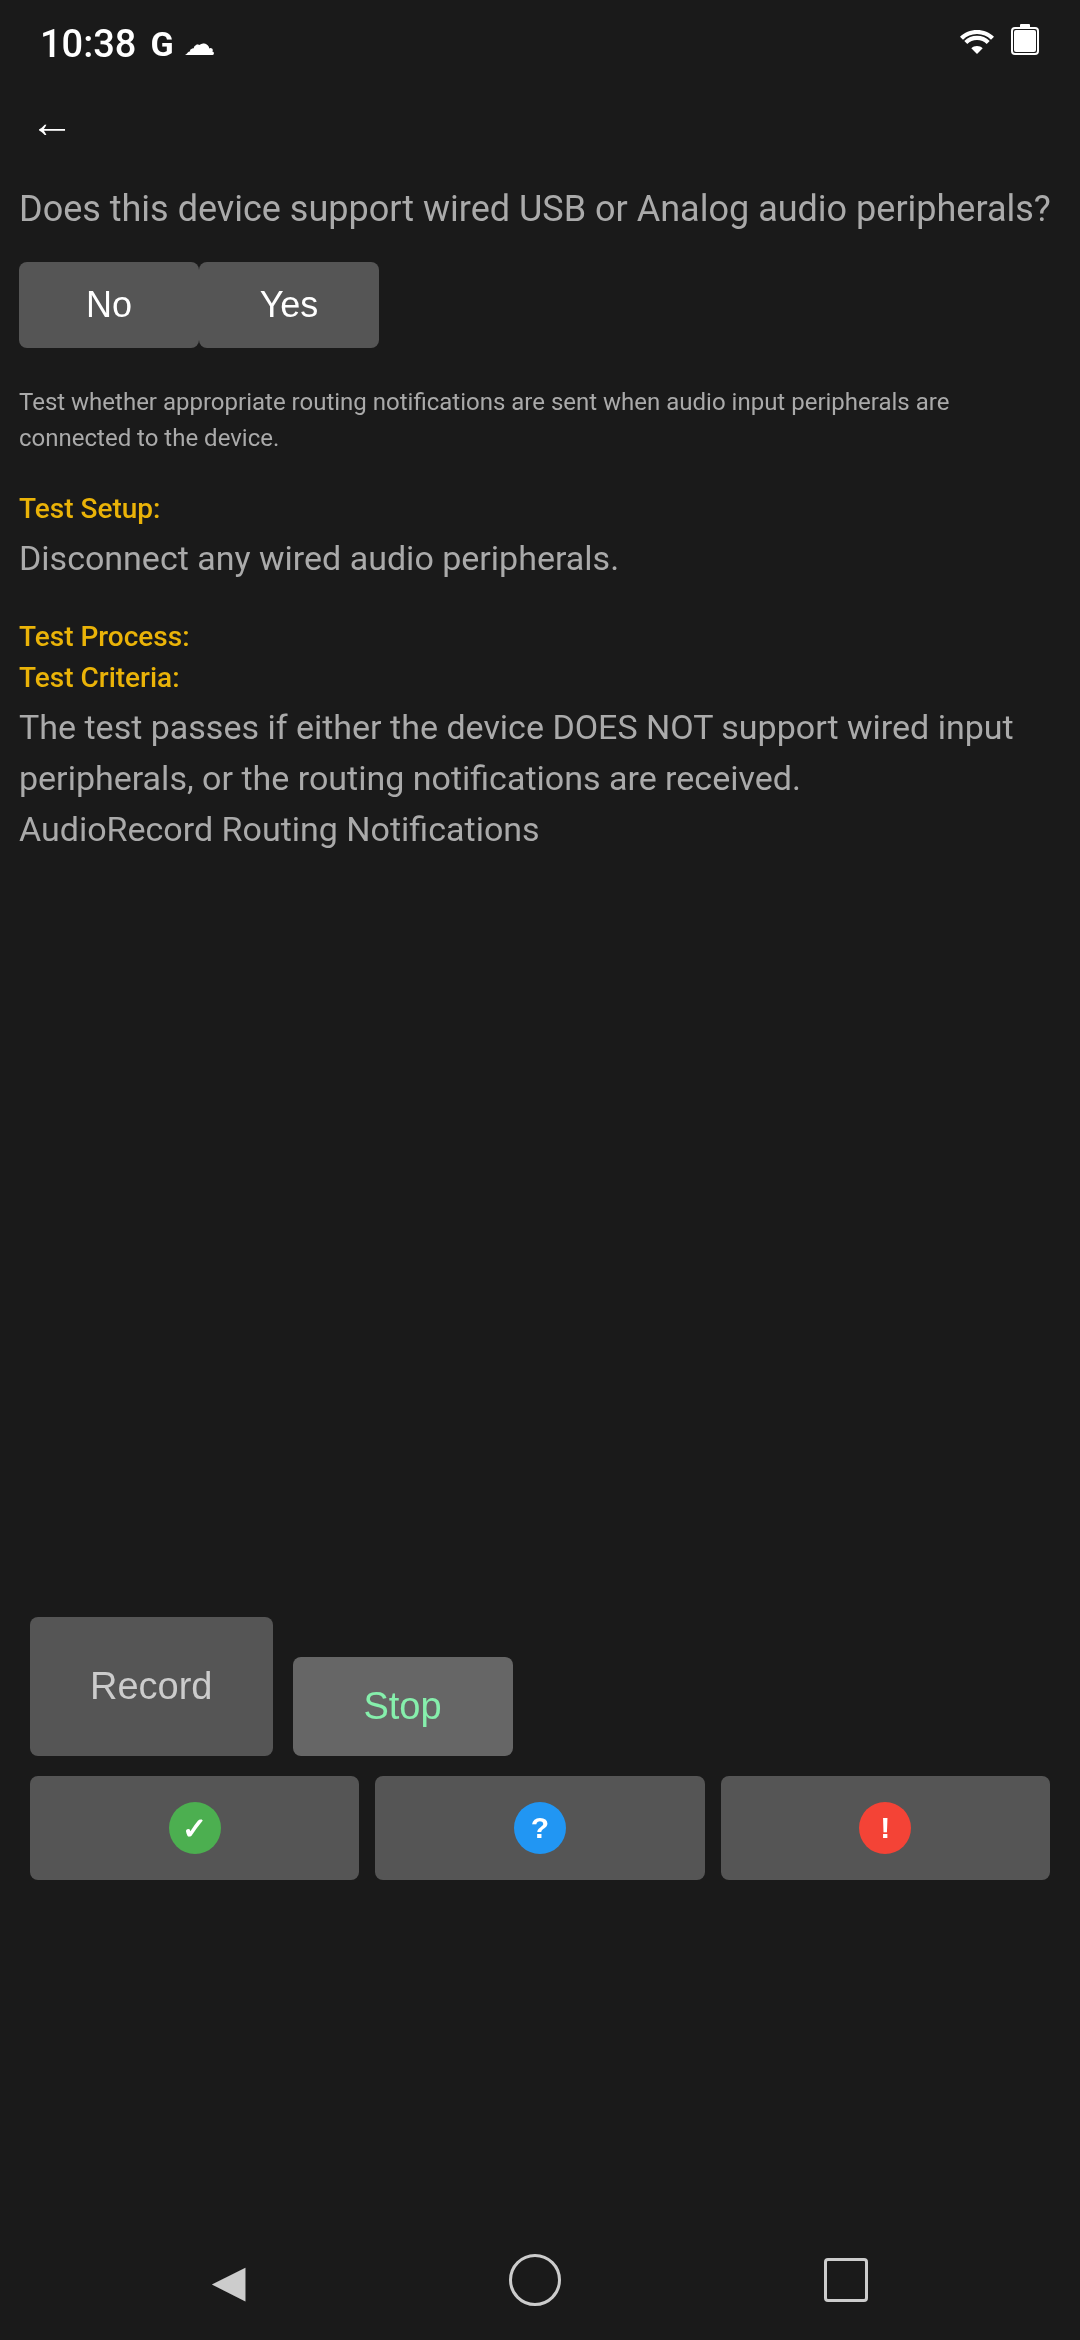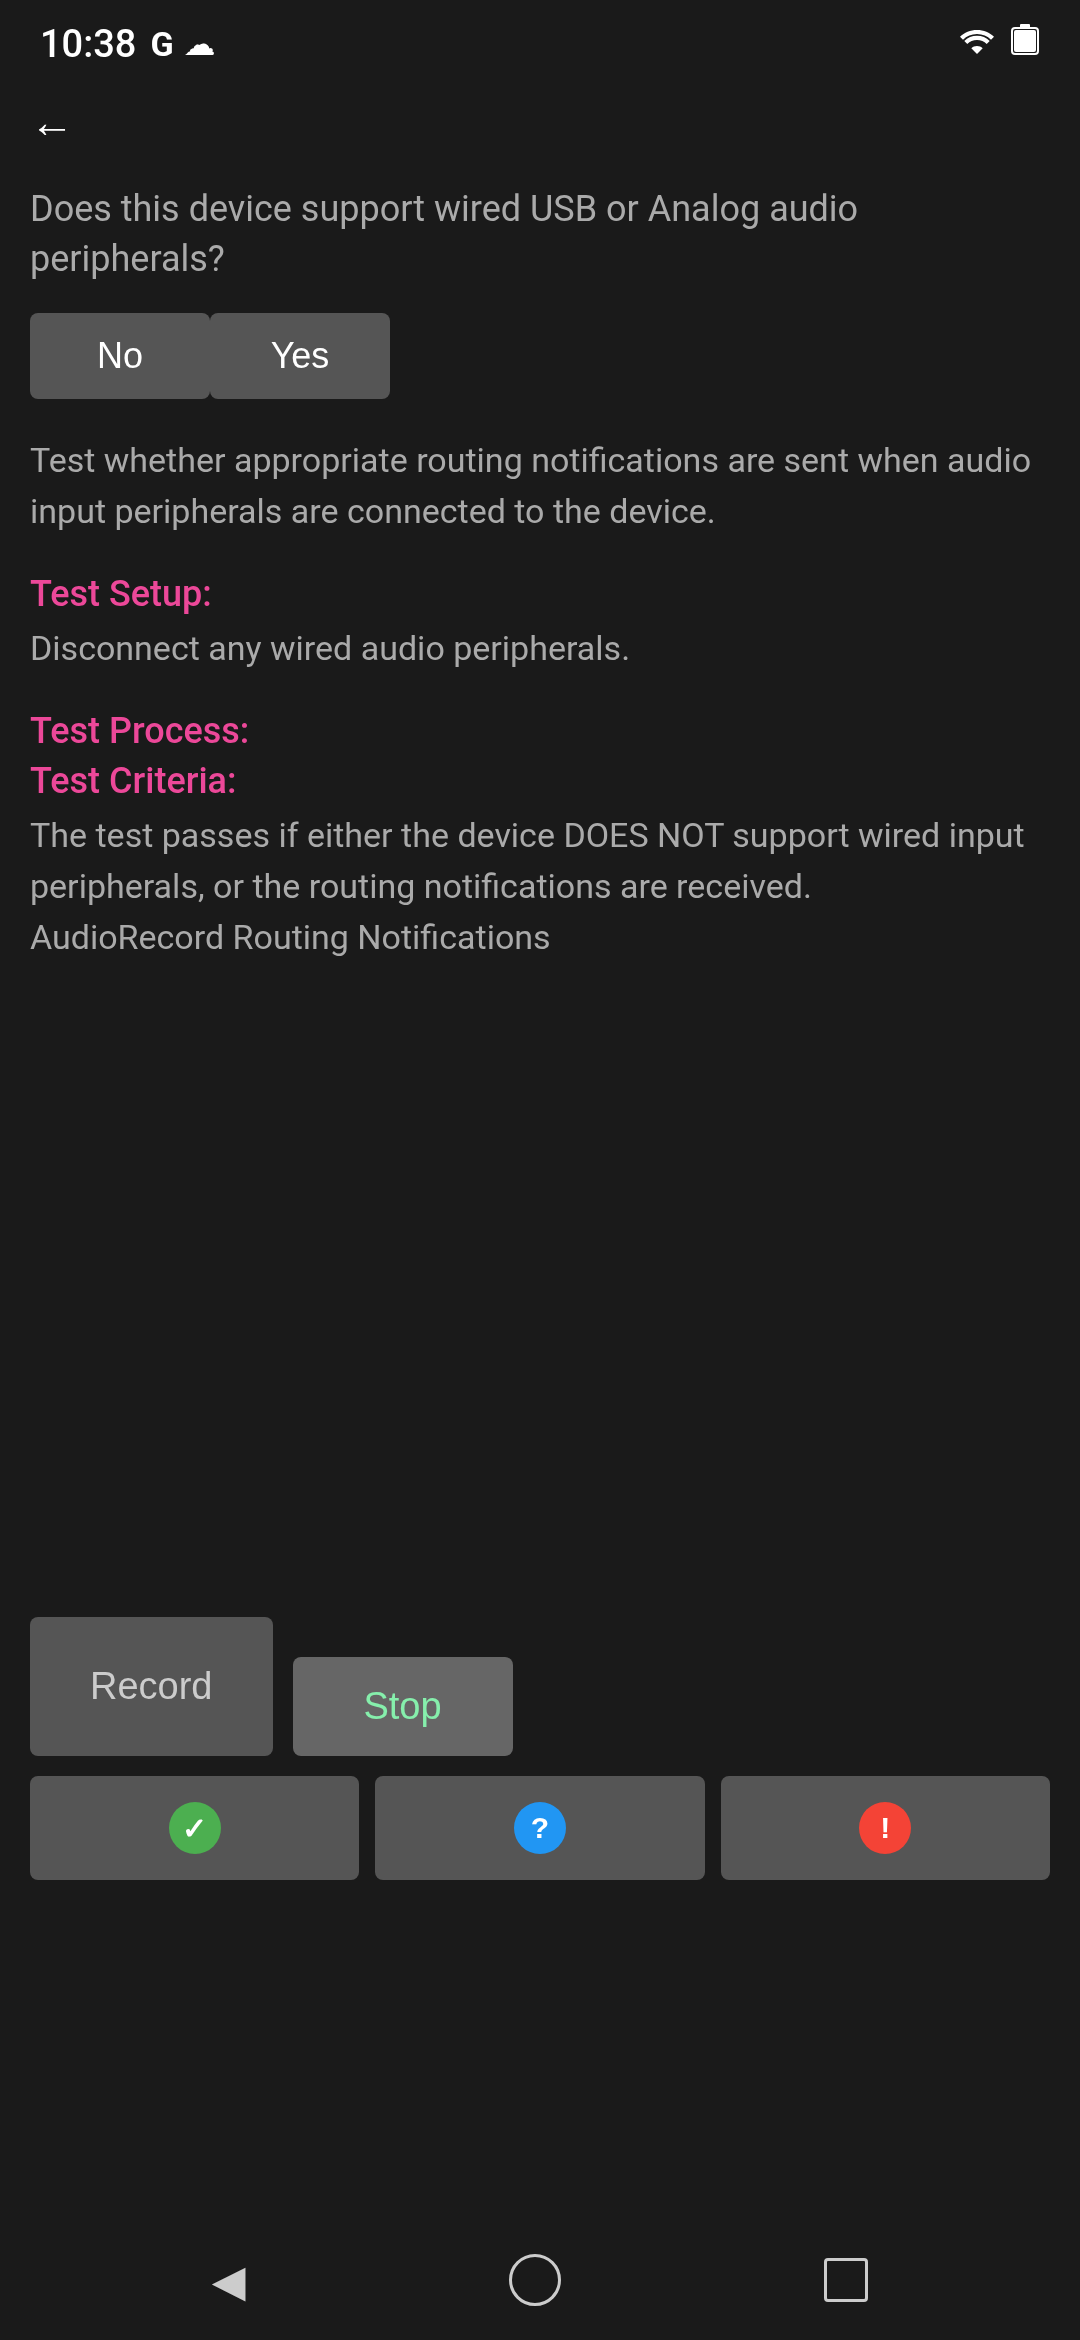--- a/index.html
+++ b/index.html
@@ -88,21 +88,21 @@
 
     .header-title {
       color: #ffffff;
       font-size: 46px;
       font-weight: 400;
       flex: 1;
     }
 
     
     .content {
-      padding: 20px 30px;
+      padding: 20px 19px;
     }
 
     .question-text {
       color: #aaaaaa;
       font-size: 36px;
       line-height: 1.4;
       margin-bottom: 28px;
     }
 
     .button-row {
@@ -117,28 +117,28 @@
       border-radius: 8px;
       padding: 22px 60px;
       font-size: 36px;
       font-weight: 500;
       cursor: pointer;
       min-width: 180px;
     }
 
     .description-text {
       color: #aaaaaa;
-      font-size: 34px;
+      font-size: 24px;
       line-height: 1.5;
       margin-bottom: 36px;
     }
 
     .section-title {
-      color: #ec4899;
-      font-size: 36px;
+      color: #eab308;
+      font-size: 28px;
       font-weight: 500;
       margin-bottom: 8px;
     }
 
     .section-content {
       color: #aaaaaa;
       font-size: 34px;
       line-height: 1.5;
       margin-bottom: 36px;
     }

